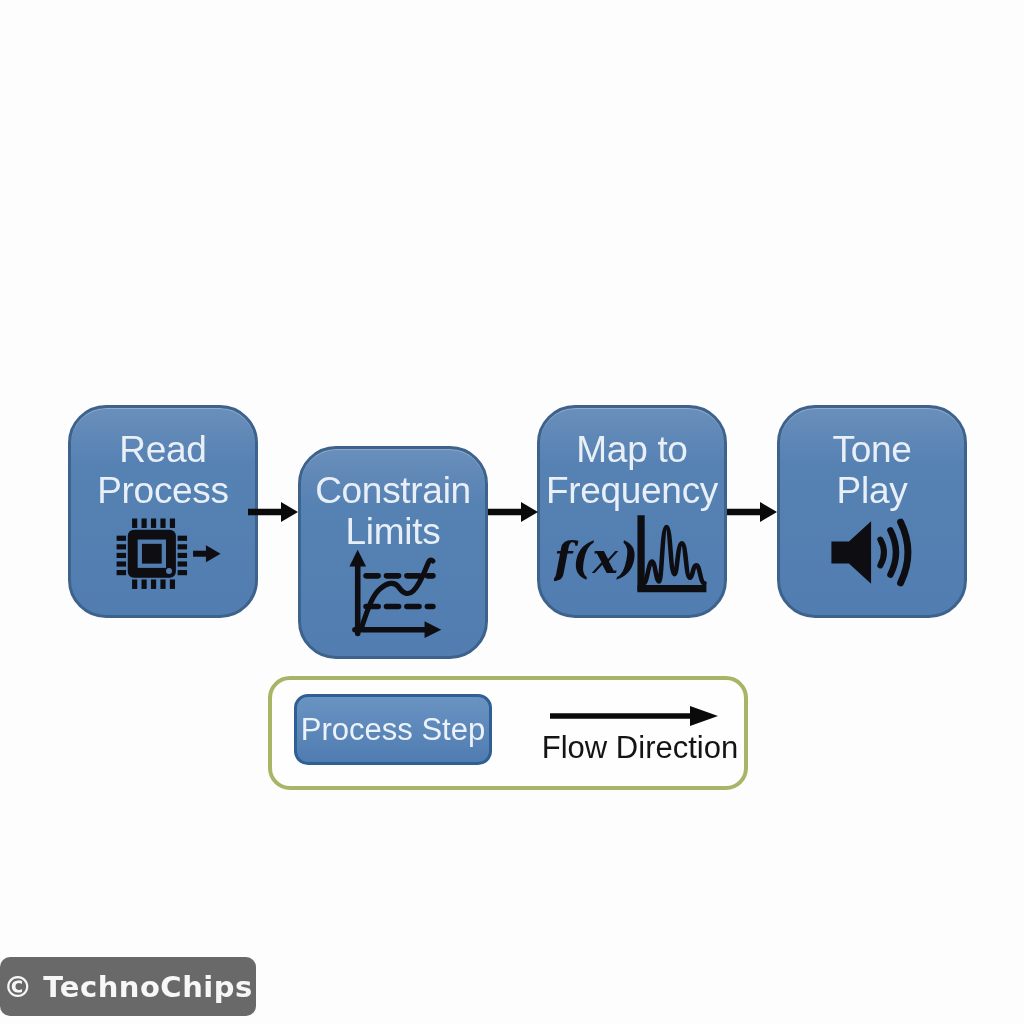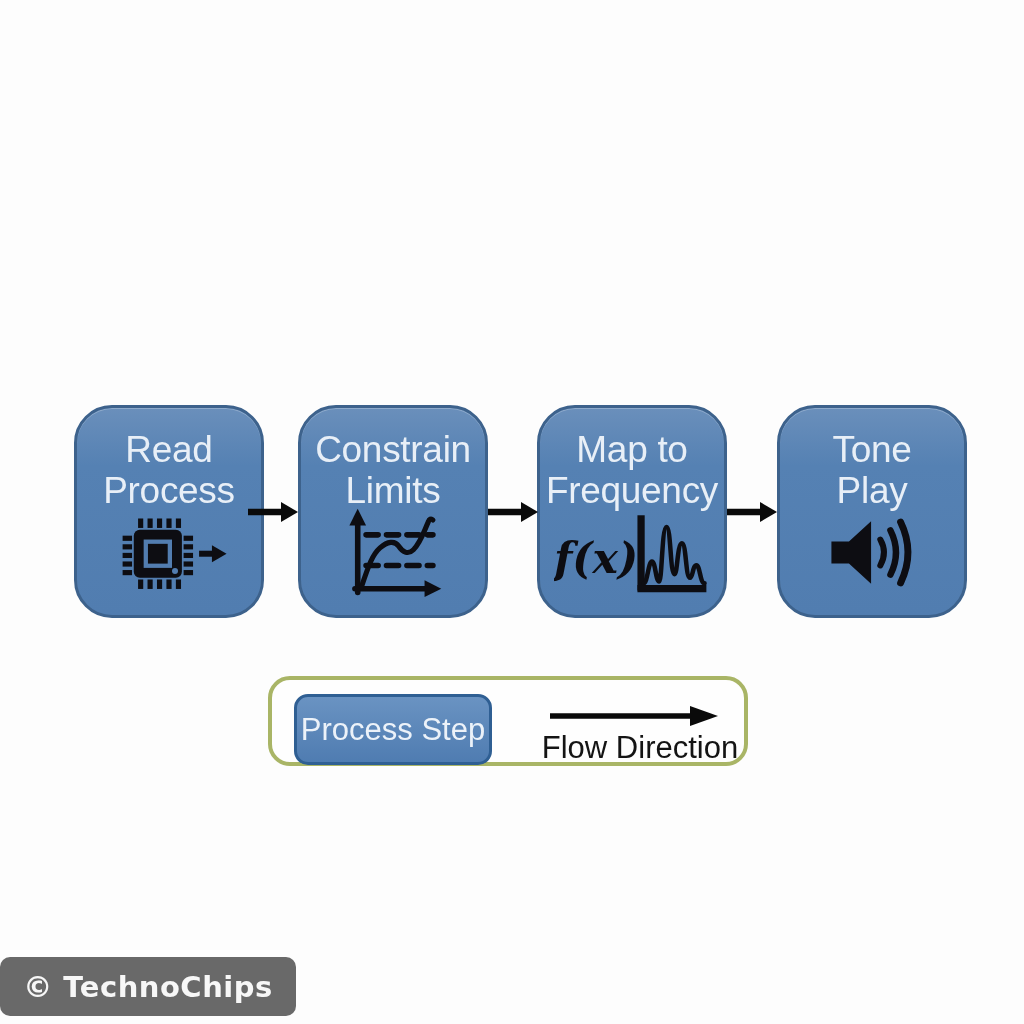--- a/index.html
+++ b/index.html
@@ -18,22 +18,22 @@
   .step {
     position: absolute;
     top: 405px;
     width: 190px; height: 213px;
     box-sizing: border-box;
     border: 3px solid #3d628c;
     border-radius: 38px;
     background: linear-gradient(180deg, #6a8fbb 0%, #5581b3 28%, #517db0 100%);
     box-shadow: inset 0 1px 0 rgba(255,255,255,0.25);
   }
-  .step-1 { left: 74px; }
-  .step-2 { left: 298px; }
+  .step-1 { left: 68px; }
+  .step-2 { left: 298px; margin-top: 41px; }
   .step-3 { left: 537px; }
   .step-4 { left: 777px; }
   .step-label {
     margin-top: 21px;
     text-align: center;
     font-size: 37px;
     line-height: 41px;
     letter-spacing: -0.3px;
     color: #e8eff7;
   }
@@ -51,21 +51,21 @@
     top: 499px;
     width: 52px; height: 26px;
   }
   .conn-1 { left: 247px; }
   .conn-2 { left: 487px; }
   .conn-3 { left: 726px; }
   
   .legend {
     position: absolute;
     left: 268px; top: 676px;
-    width: 480px; height: 90px;
+    width: 480px; height: 114px;
     box-sizing: border-box;
     border: 4px solid #a9b566;
     border-radius: 22px;
     background: #fefefe;
   }
   .legend-chip {
     position: absolute;
     left: 22px; top: 14px;
     width: 198px; height: 71px;
     box-sizing: border-box;
@@ -88,21 +88,21 @@
     left: 256px; top: 50px;
     width: 224px;
     text-align: center;
     font-size: 31px;
     color: #141414;
   }
   
   .watermark {
     position: absolute;
     left: 0; top: 957px;
-    width: 296px; height: 59px;
+    width: 256px; height: 59px;
     box-sizing: border-box;
     background: #696969;
     border-radius: 10px;
     display: flex;
     align-items: center;
     justify-content: center;
     padding: 0 17px;
     color: #f7f7f7;
     font-family: "DejaVu Sans", sans-serif;
     font-weight: bold;

